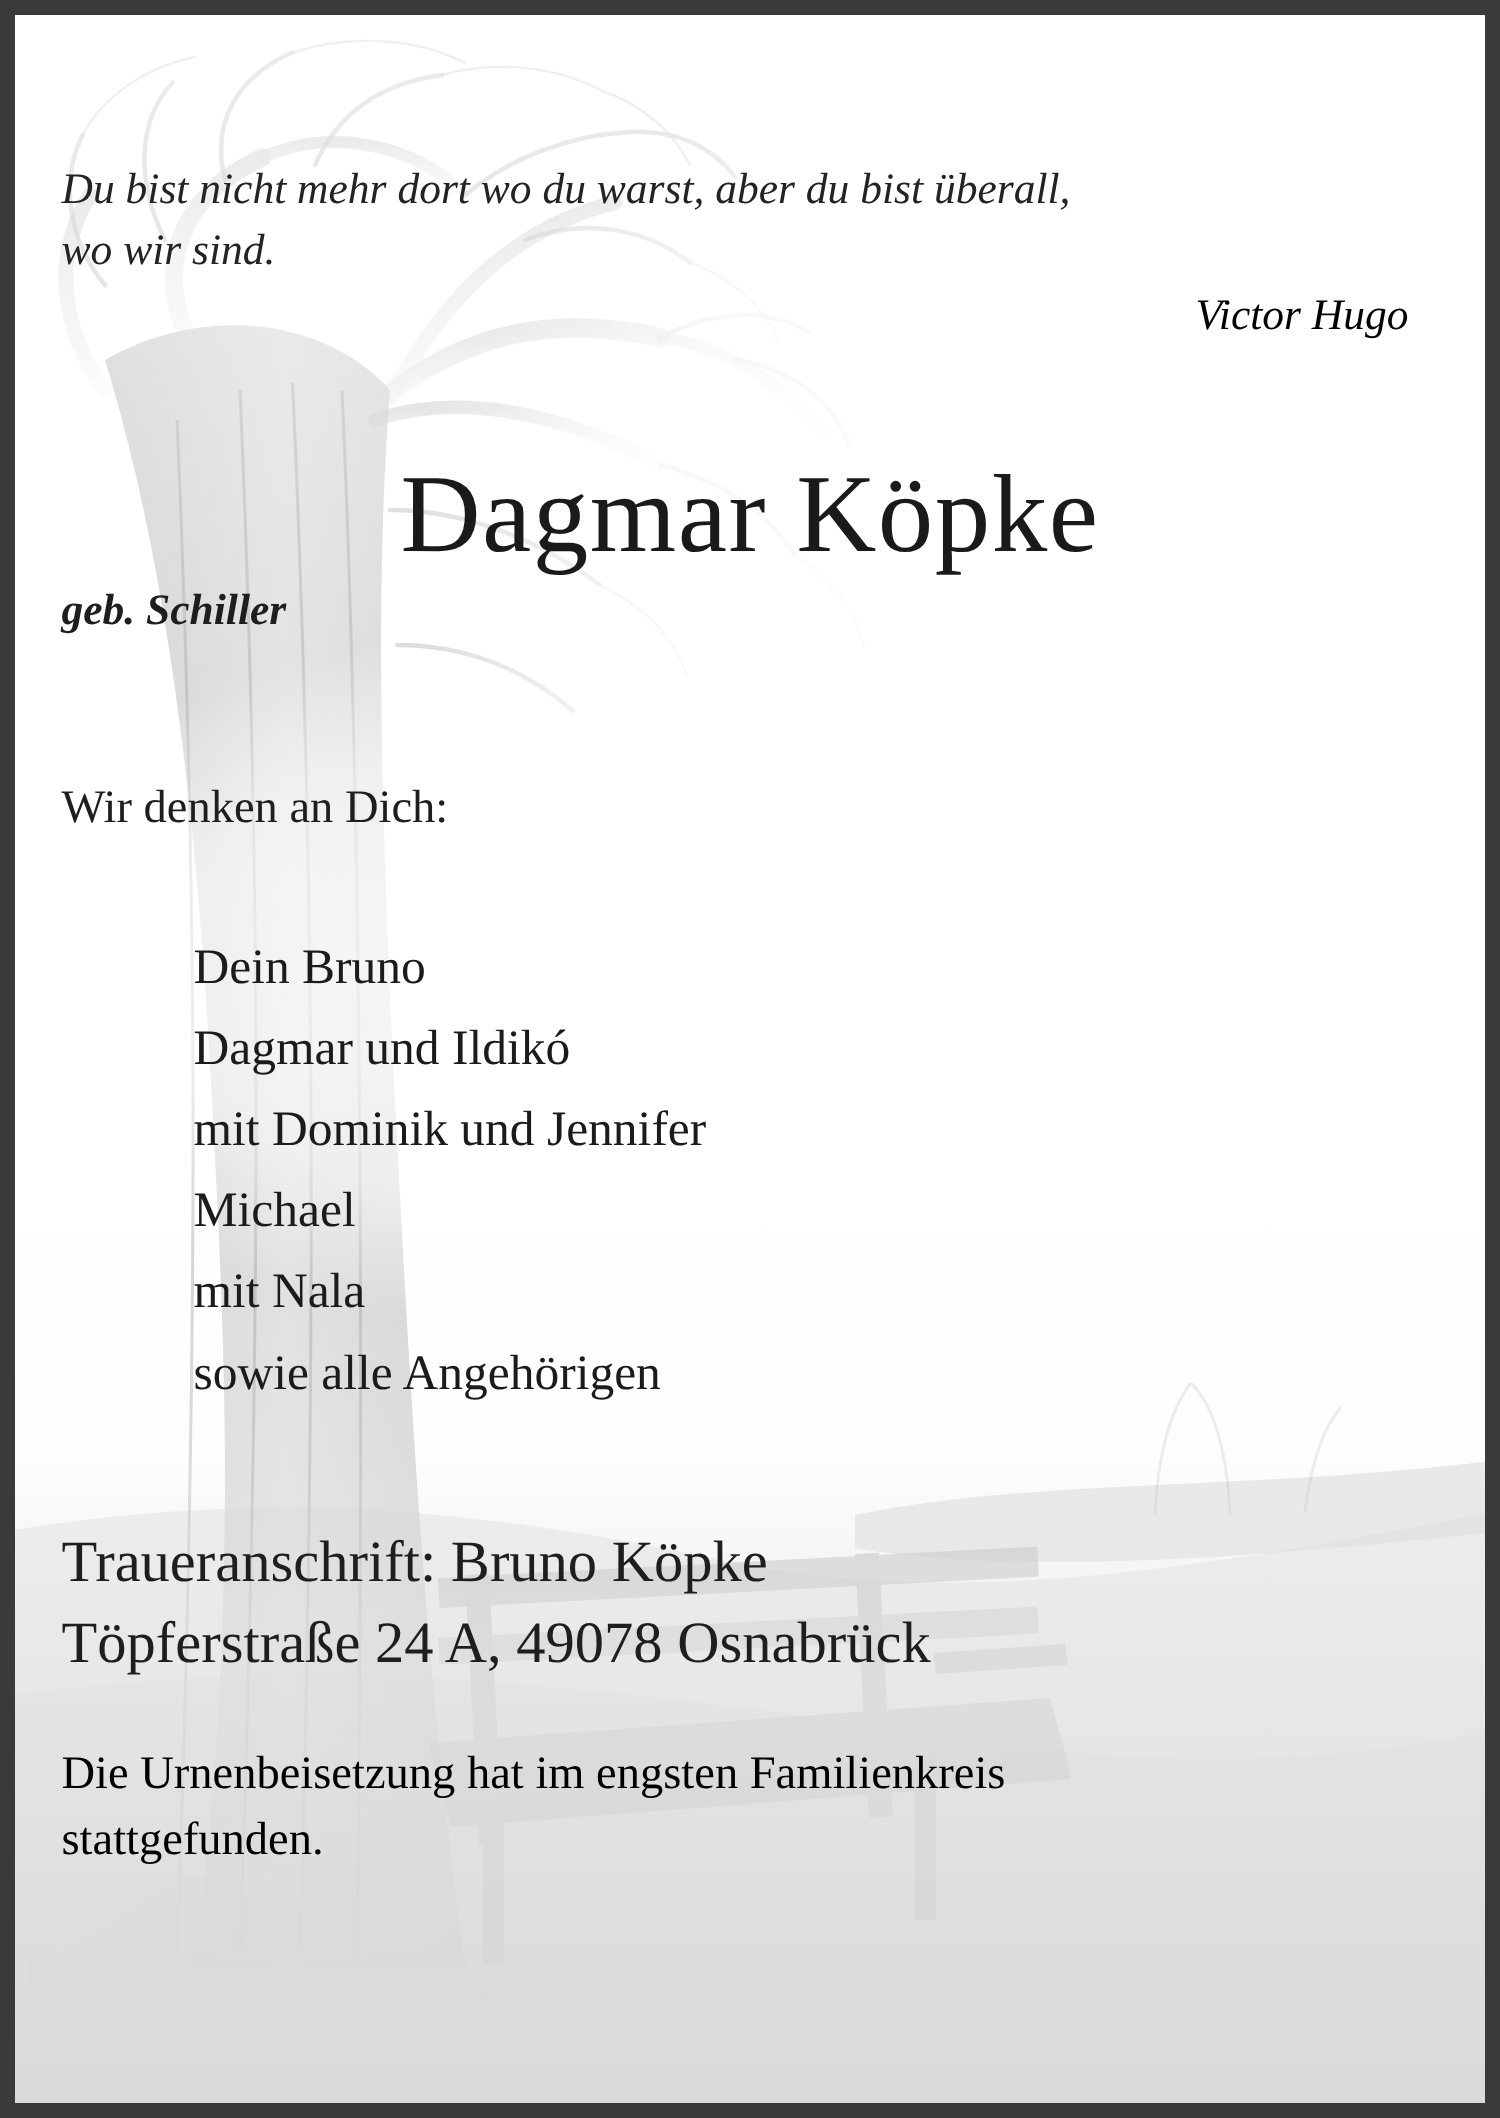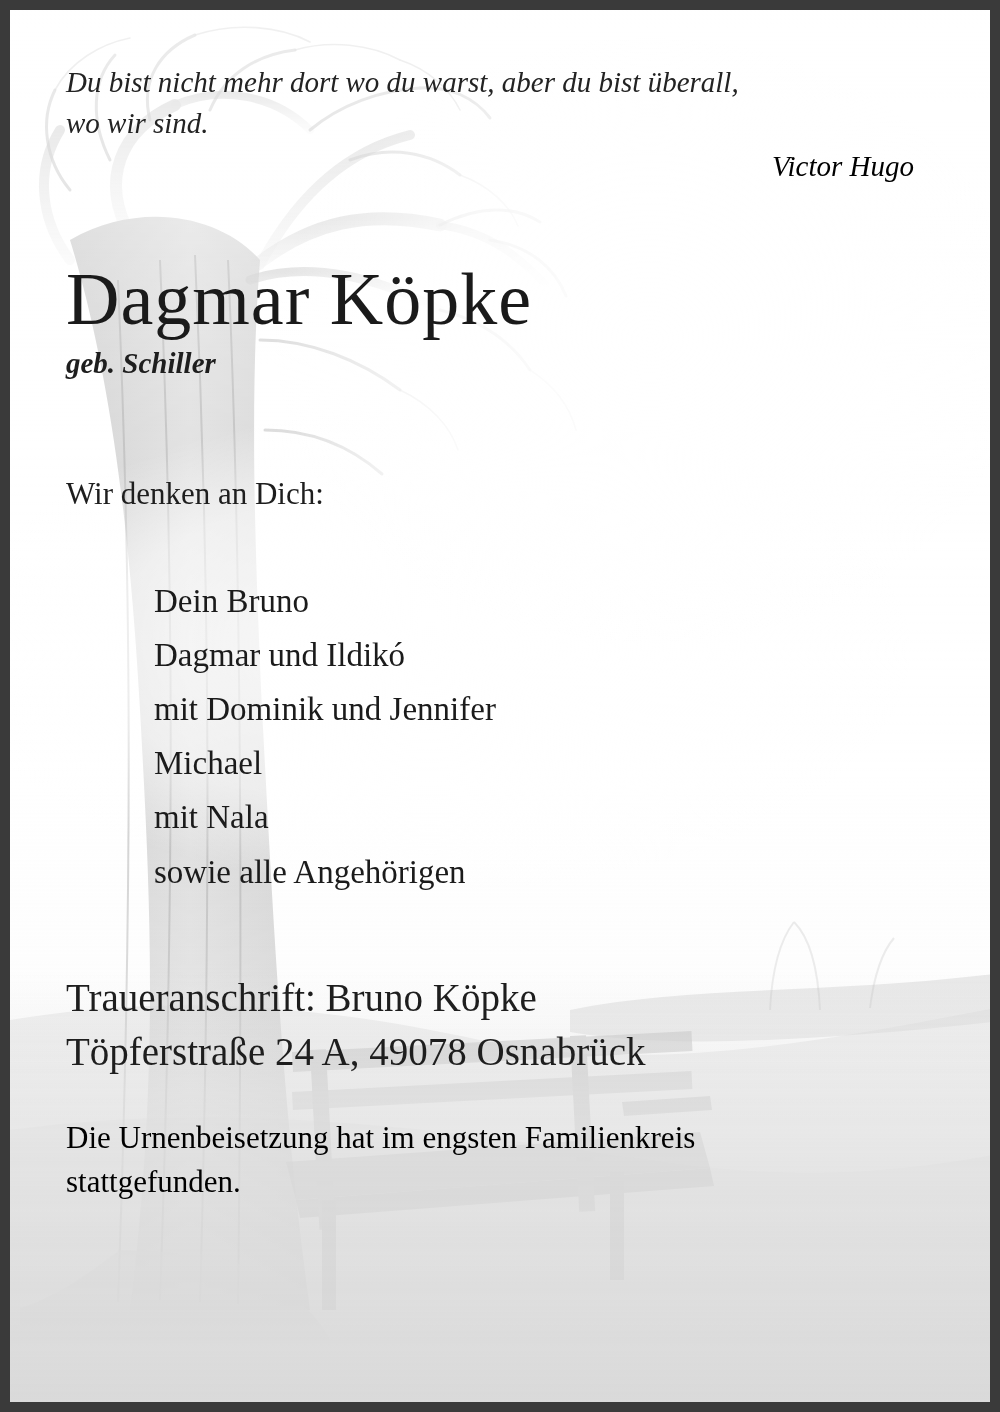--- a/index.html
+++ b/index.html
@@ -38,40 +38,42 @@
   .ground {
     position: absolute;
     left: 0; right: 0; bottom: 0;
     height: 430px;
     background: linear-gradient(to bottom, rgba(232,232,232,0) 0%, rgba(226,226,226,0.55) 35%, rgba(214,214,214,0.8) 100%);
   }
   
   .content {
     position: relative;
     z-index: 5;
-    padding: 0 56px;
+    padding: 0 31px;
     color: #1d1d1d;
+    margin-top: 44px;
   }
   .quote {
     padding-top: 52px;
     font-style: italic;
     font-size: 29px;
     line-height: 1.42;
     color: #232323;
   }
   .quote-attr {
     margin-top: 6px;
     text-align: right;
     padding-right: 20px;
     font-style: italic;
     font-size: 29px;
     color: #000000;
   }
   .name {
     margin-top: 78px;
+    text-align: center;
     font-size: 74px;
     letter-spacing: 1px;
     color: #1a1a1a;
     line-height: 1.05;
     font-family: "Liberation Serif", serif;
   }
   .maiden {
     margin-top: 8px;
     text-align: left;
     font-size: 29px;

